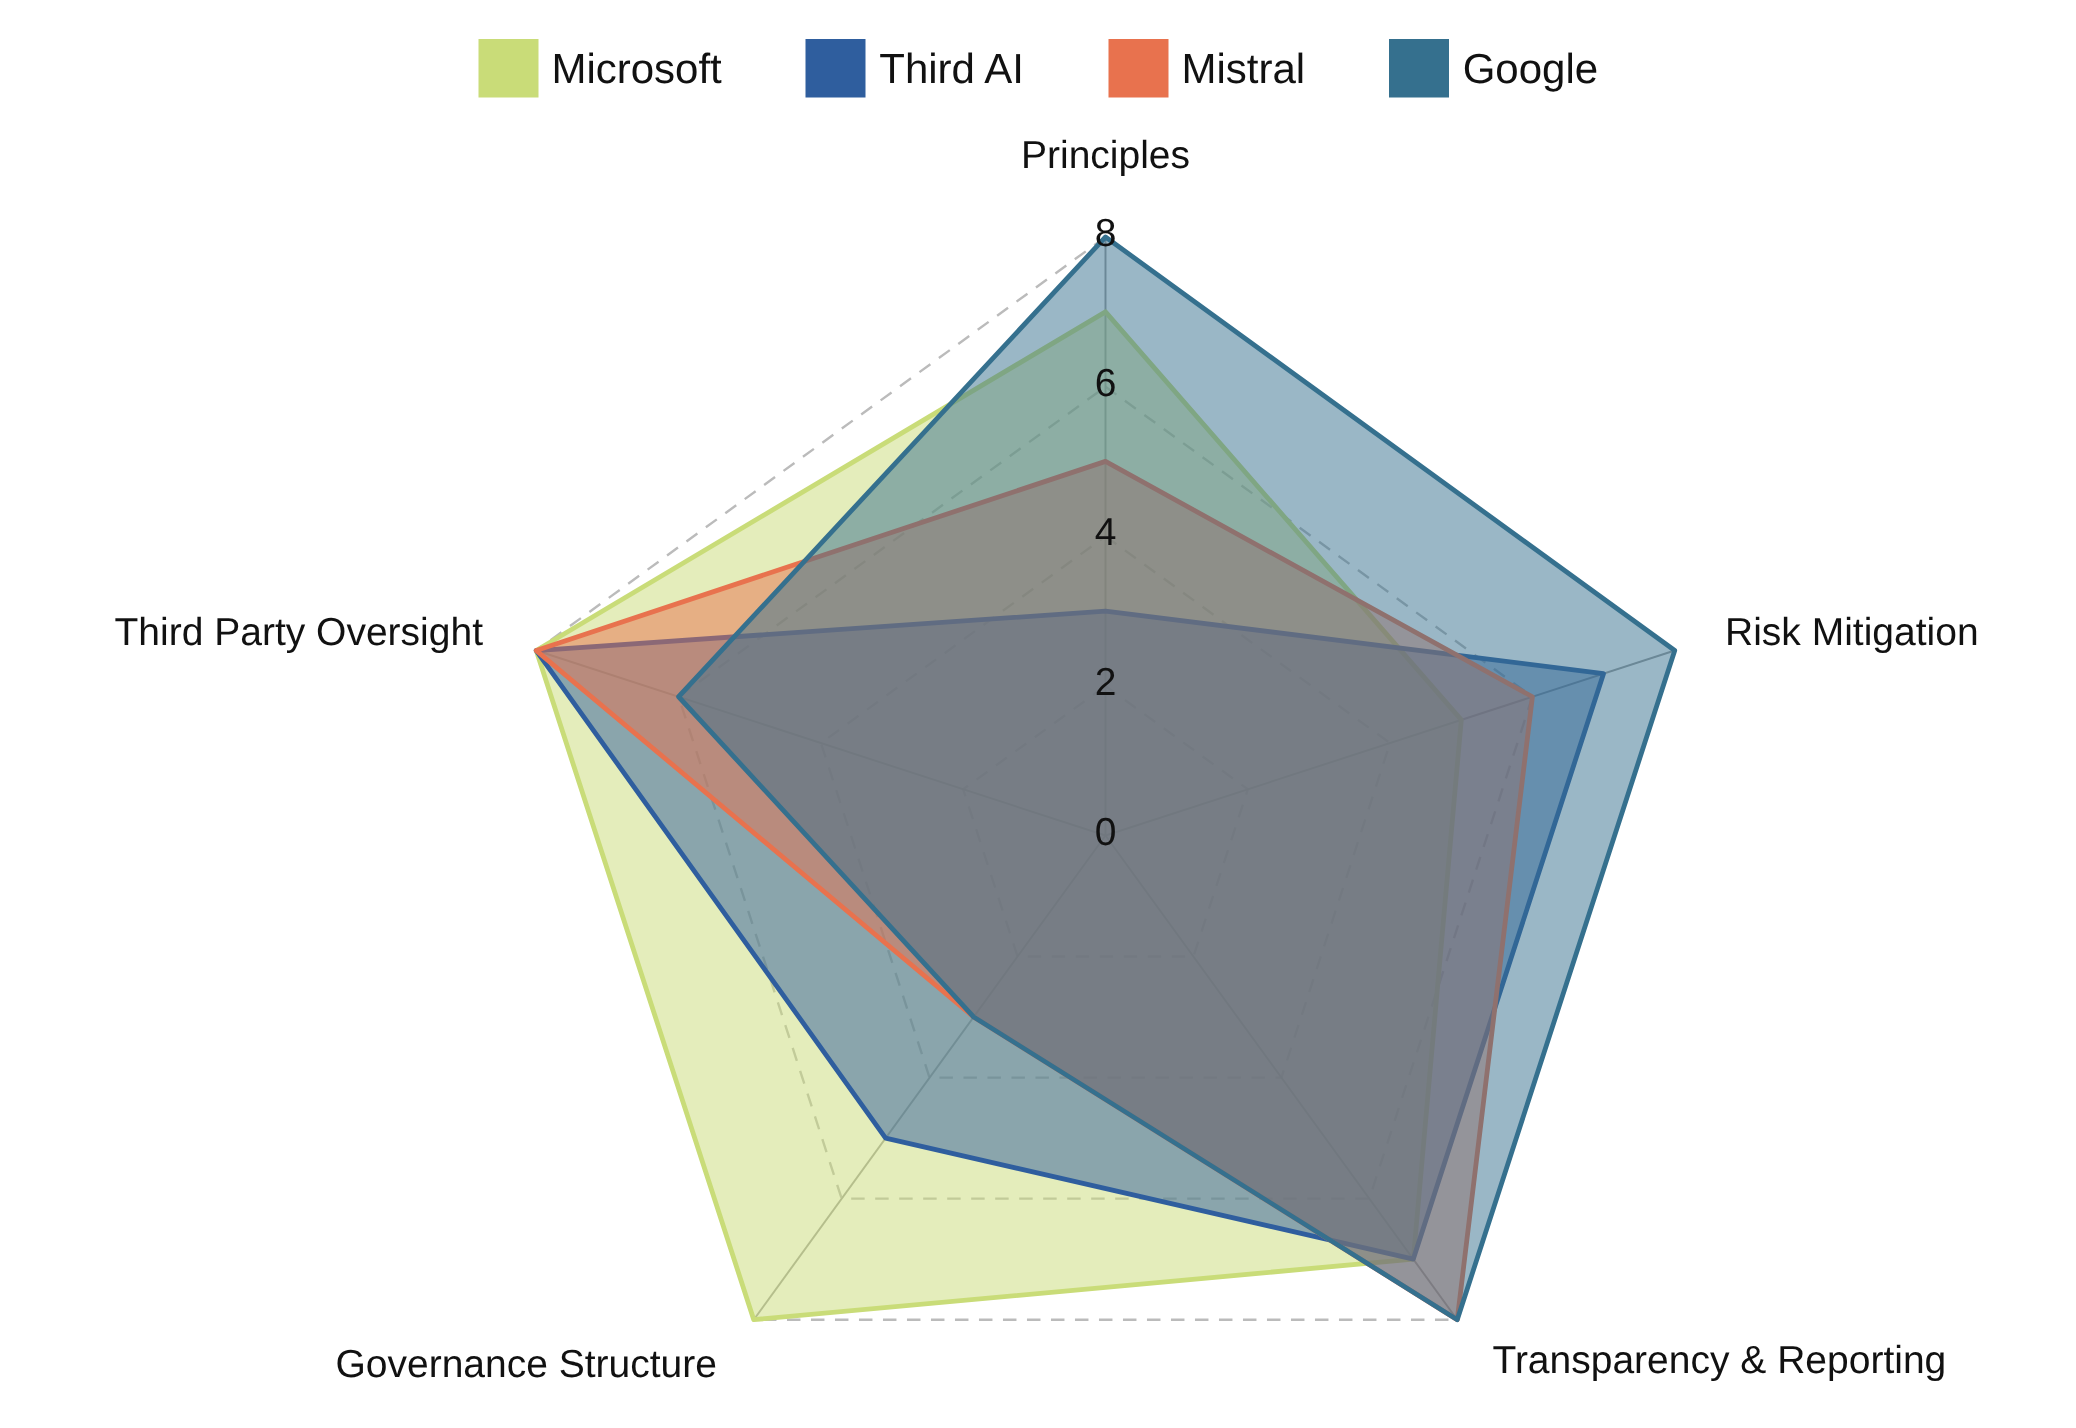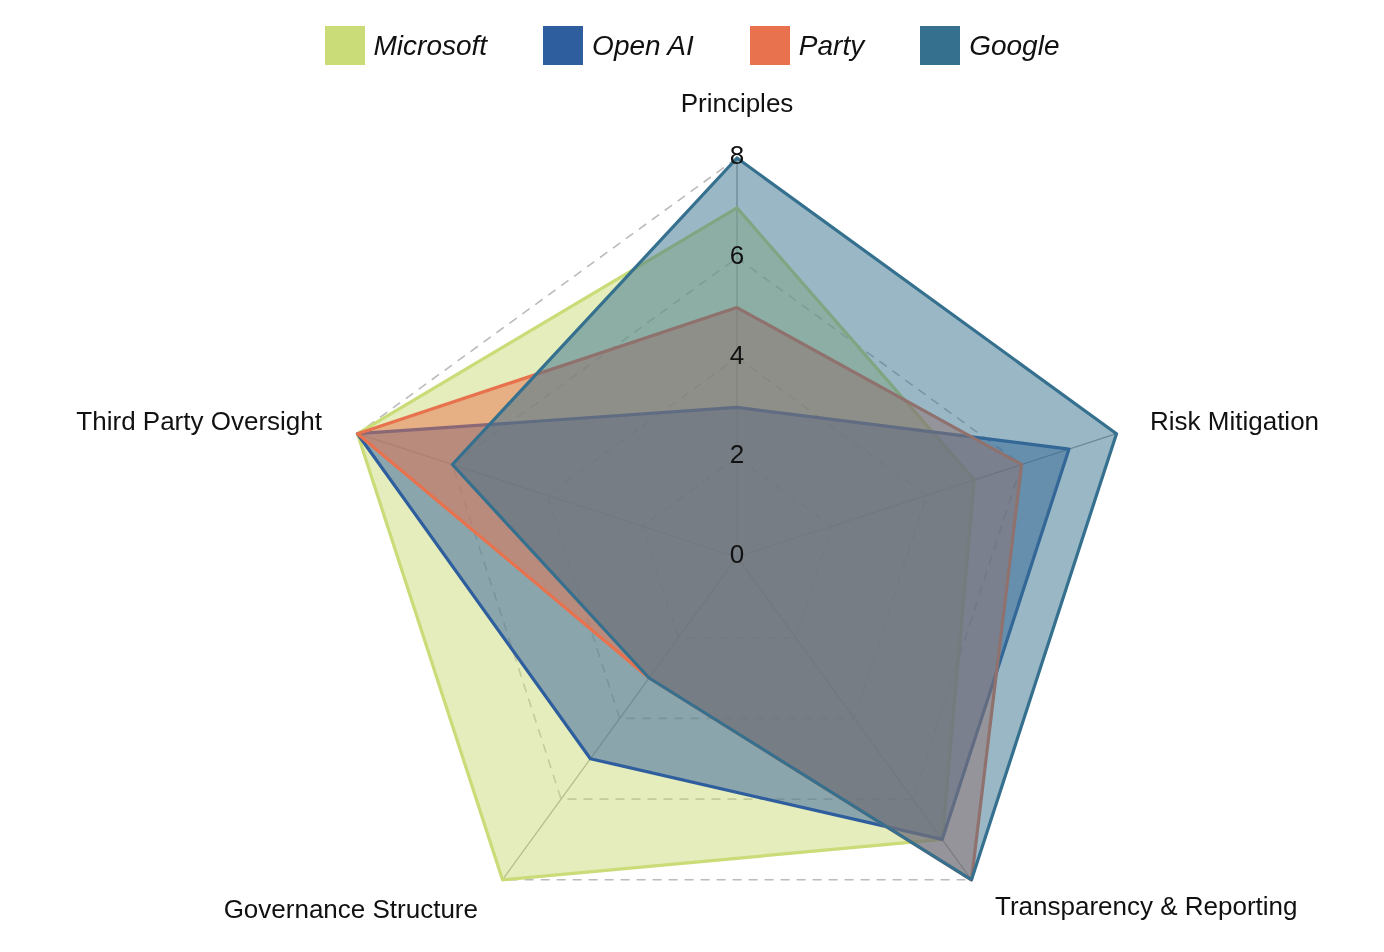--- a/index.html
+++ b/index.html
@@ -29,21 +29,20 @@
     display: flex;
     justify-content: center;
     align-items: center;
     gap: 56px;
   }
   .legend-item {
     display: flex;
     align-items: center;
     gap: 9px;
     cursor: pointer;
-    font-style: italic;
   }
   .legend-swatch {
     display: inline-block;
     width: 40px;
     height: 39px;
   }
   .legend-label {
     font-size: 28px;
     color: #111111;
     line-height: 1;
@@ -84,24 +83,24 @@
       <text x="478" y="909" text-anchor="end" dominant-baseline="central" class="axis-title">Governance Structure</text>
       <text x="322" y="421" text-anchor="end" dominant-baseline="central" class="axis-title">Third Party Oversight</text>
     </svg>
   <div id="legend">
       <div class="legend-item">
         <span class="legend-swatch" style="background: rgb(201, 220, 120);"></span>
         <span class="legend-label">Microsoft</span>
       </div>
       <div class="legend-item">
         <span class="legend-swatch" style="background: rgb(47, 94, 158);"></span>
-        <span class="legend-label">Open AI</span>
+        <span class="legend-label">Third AI</span>
       </div>
       <div class="legend-item">
         <span class="legend-swatch" style="background: rgb(232, 114, 78);"></span>
-        <span class="legend-label">Party</span>
+        <span class="legend-label">Mistral</span>
       </div>
       <div class="legend-item">
         <span class="legend-swatch" style="background: rgb(53, 112, 142);"></span>
         <span class="legend-label">Google</span>
       </div>
     </div>
 </div>
 
 </body></html>

